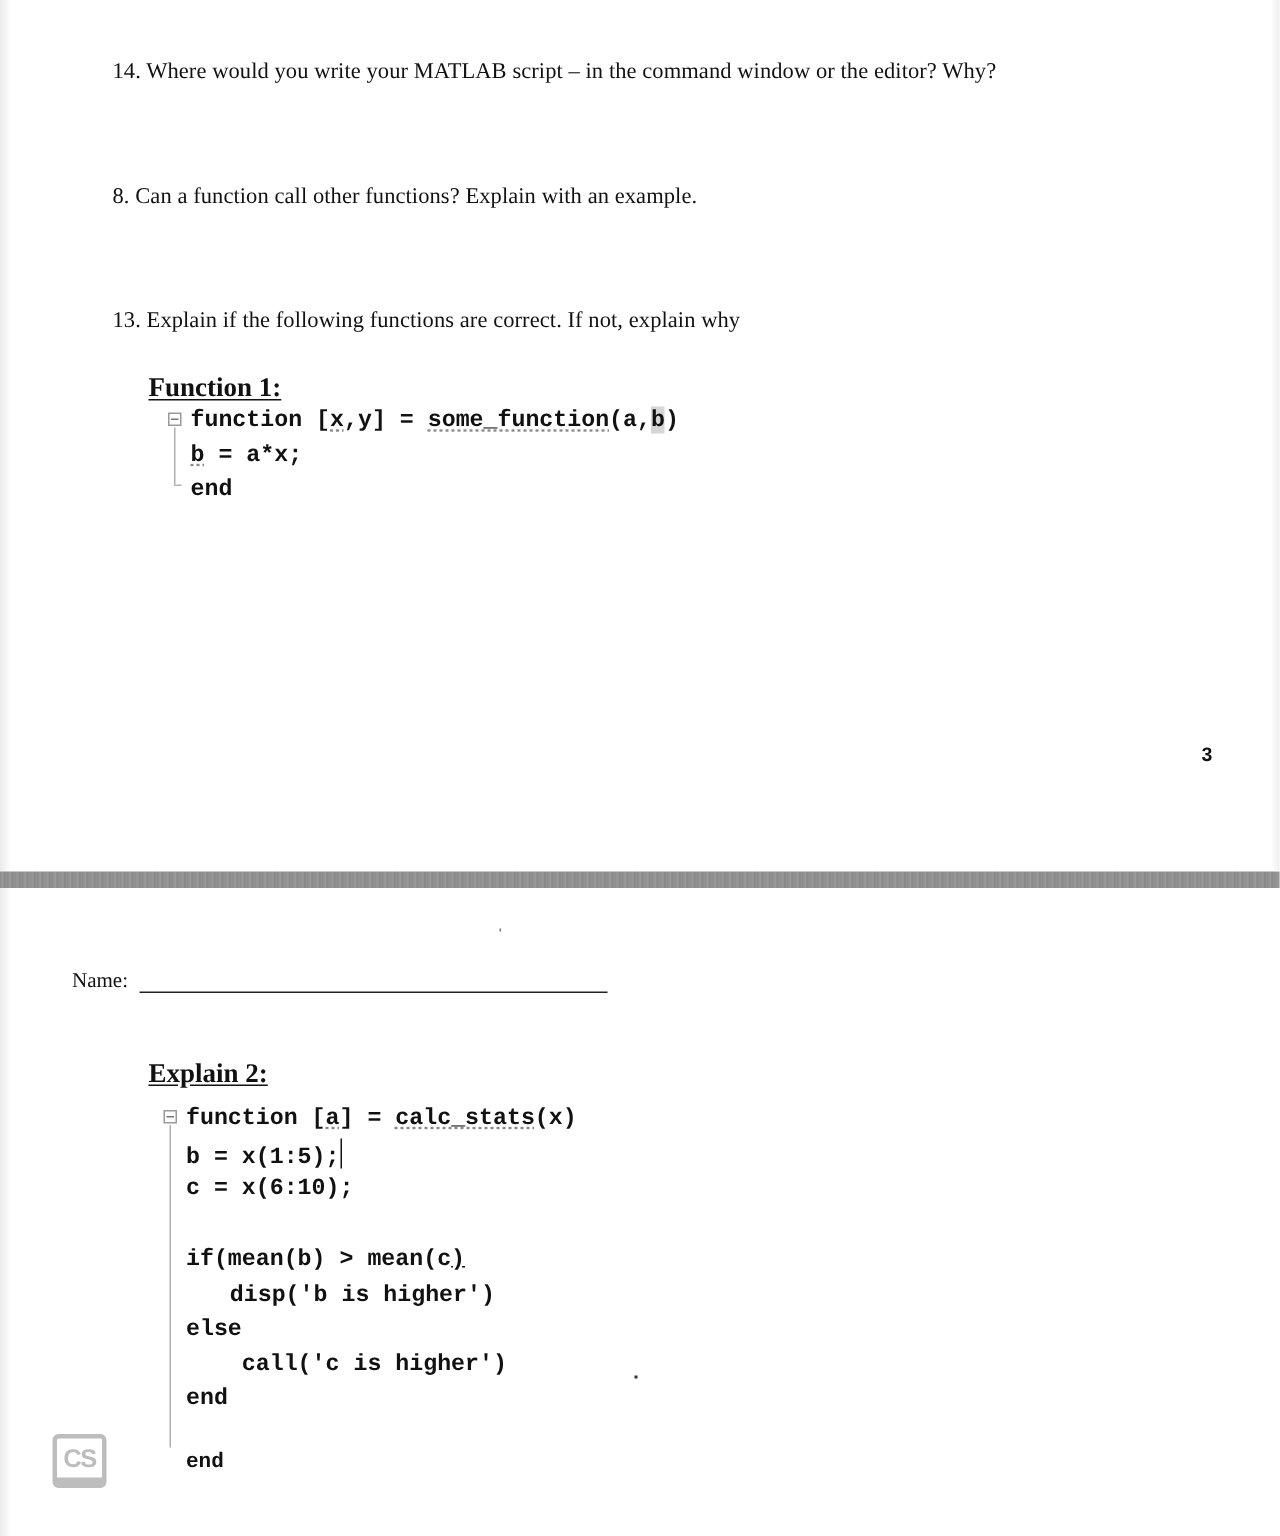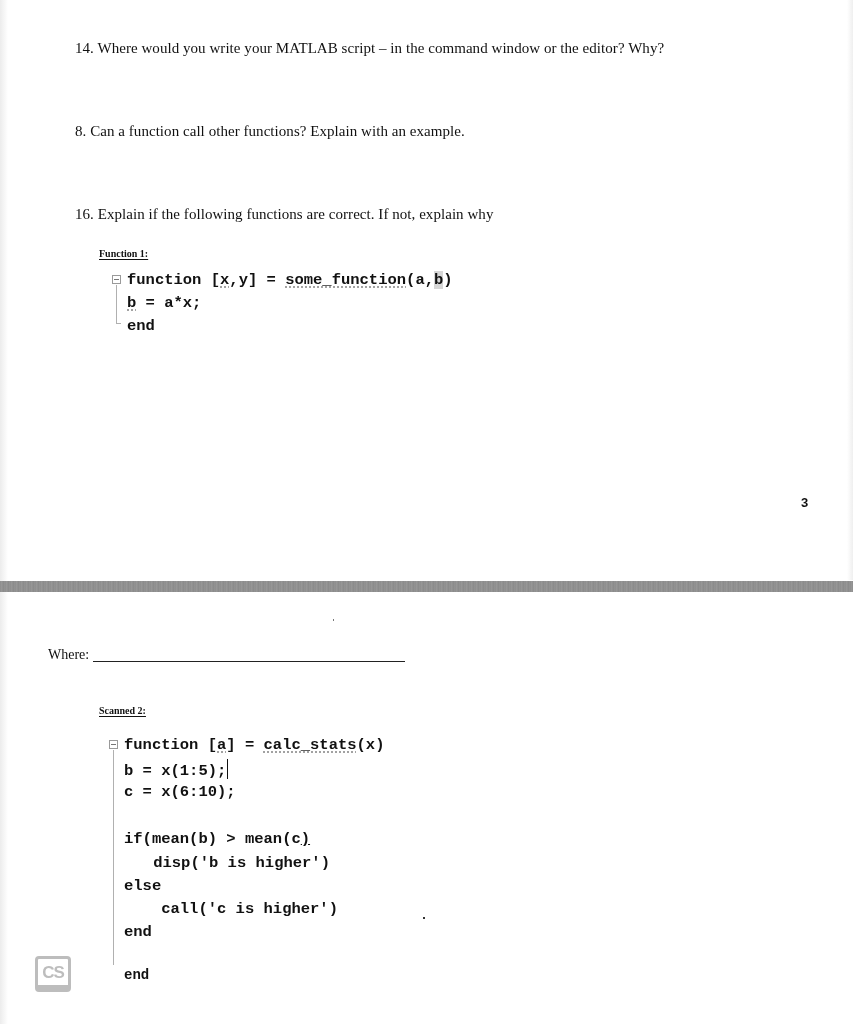--- a/index.html
+++ b/index.html
@@ -25,21 +25,21 @@
     }
     .question {
       position: absolute;
       left: 75px;
       font-size: 15px;
       white-space: nowrap;
       letter-spacing: 0.05px;
     }
     .fn-heading {
       position: absolute;
-      font-size: 10px;
+      font-size: 18px;
       font-weight: bold;
       text-decoration: underline;
       text-underline-offset: 2px;
       white-space: nowrap;
     }
     .code-block {
       position: absolute;
       font-family: "Liberation Mono", "DejaVu Sans Mono", monospace;
       font-weight: bold;
       font-size: 15.5px;
@@ -167,21 +167,21 @@
 
 <div class="question" style="top:40px;">
   <span>14.</span>
   <span>Where would you write your MATLAB script – in the command window or the editor? Why?</span>
 </div>
 <div class="question" style="top:123px;">
   <span>8.</span>
   <span>Can a function call other functions? Explain with an example.</span>
 </div>
 <div class="question" style="top:206px;">
-  <span>16.</span>
+  <span>13.</span>
   <span>Explain if the following functions are correct. If not, explain why</span>
 </div>
 
 <div class="fn-heading" style="left:99px; top:248px;">Function 1:</div>
 
 <div class="code-block" style="left:0; top:0;">
   <div class="fold-box" style="left:112px; top:275px;"></div>
   <div class="fold-line" style="left:116px; top:285px; height:38px;"></div>
   <div class="fold-end" style="left:116px; top:323px;"></div>
 
@@ -189,24 +189,24 @@
   <div class="code-line" style="left:127px; top:293px;text-align:right;"><span class="squiggle">b</span><span> = a*x;</span></div>
   <div class="code-line" style="left:127px; top:316px;">end</div>
 </div>
 
 <div class="page-number">3</div>
 
 <div class="page-divider"></div>
 
 <div class="speck" style="left:333px; top:619px; width:1px; height:2px; background:#777;"></div>
 
-<div class="name-label">Where:</div>
+<div class="name-label">Name:</div>
 <div class="name-line"></div>
 
-<div class="fn-heading" style="left:99px; top:705px;">Scanned 2:</div>
+<div class="fn-heading" style="left:99px; top:705px;">Explain 2:</div>
 
 <div class="code-block" style="left:0; top:0;">
   <div class="fold-box" style="left:109px; top:740px;"></div>
   <div class="fold-line" style="left:113px; top:750px; height:215px;"></div>
 
   <div class="code-line" style="left:124px; top:735px;"><span>function [</span><span class="squiggle">a</span><span>] = </span><span class="squiggle">calc_stats</span><span>(x)</span></div>
   <div class="code-line" style="left:124px; top:759px;"><span>b = x(1:5);</span><span class="caret"></span></div>
   <div class="code-line" style="left:124px; top:782px;">c = x(6:10);</div>
   <div class="code-line" style="left:124px; top:829px;"><span>if(mean(b) &gt; mean(c</span><span style="text-decoration:underline;">)</span></div>
   <div class="code-line" style="left:116px; top:853px;">    disp('b is higher')</div>

